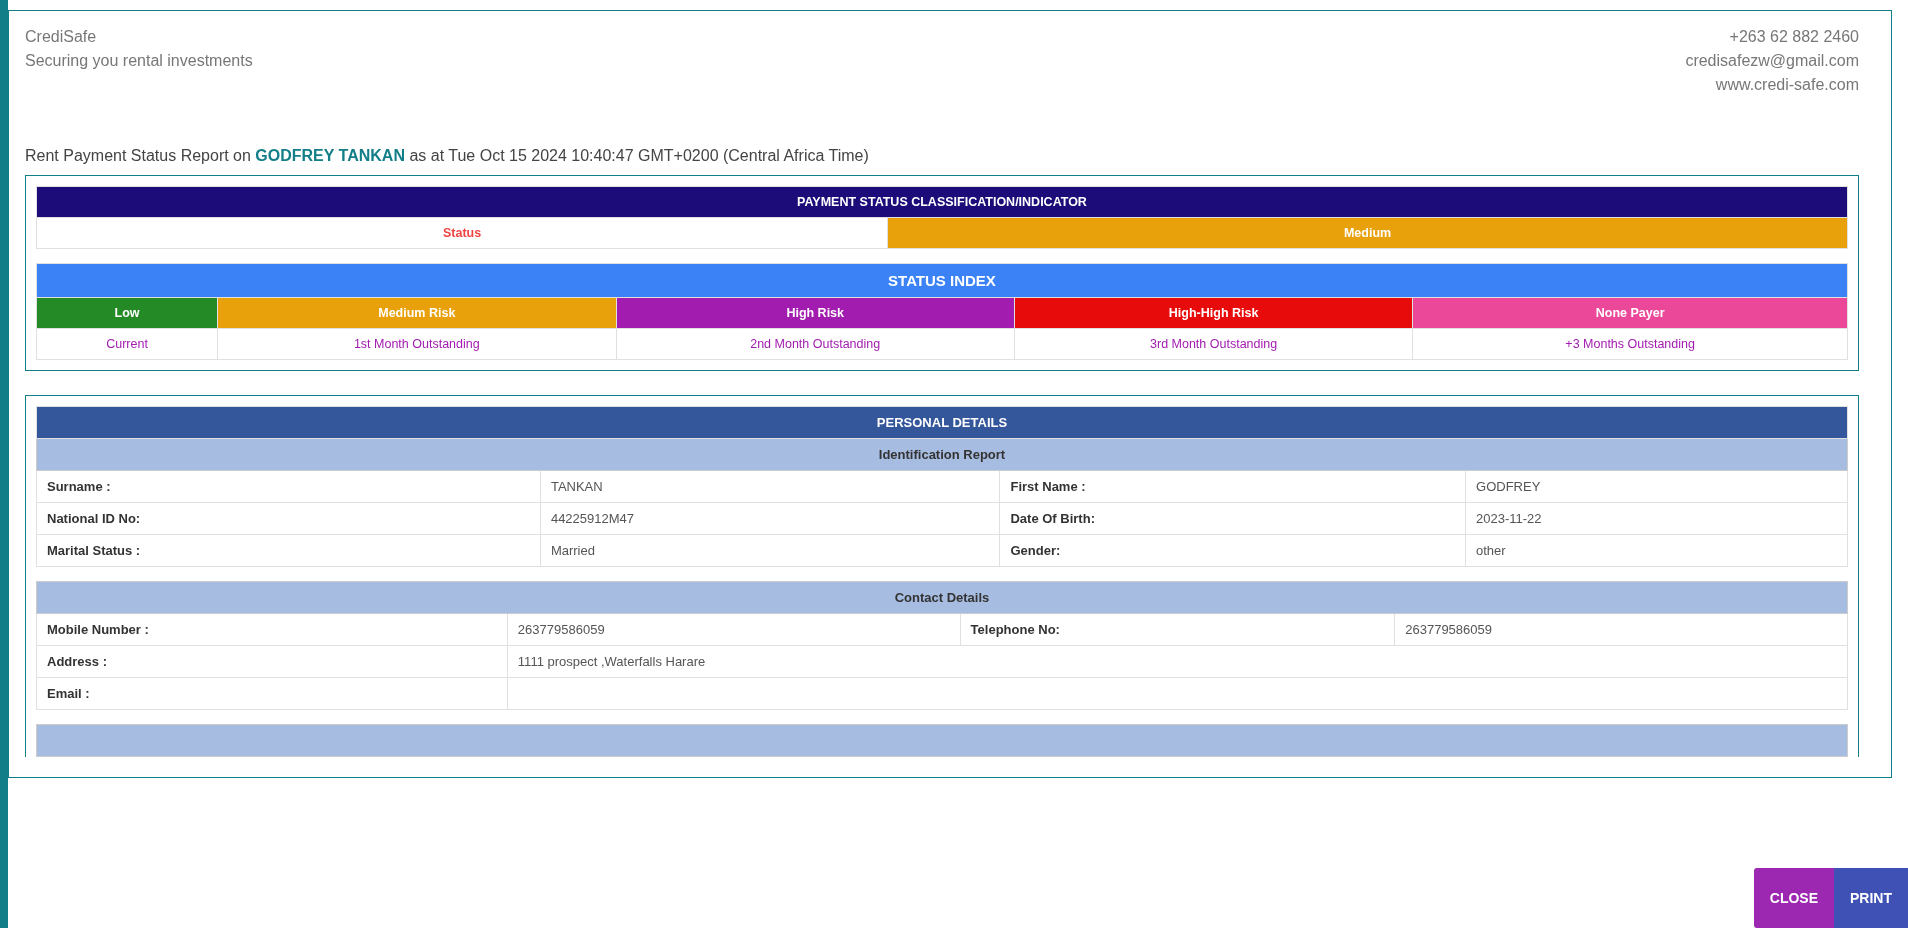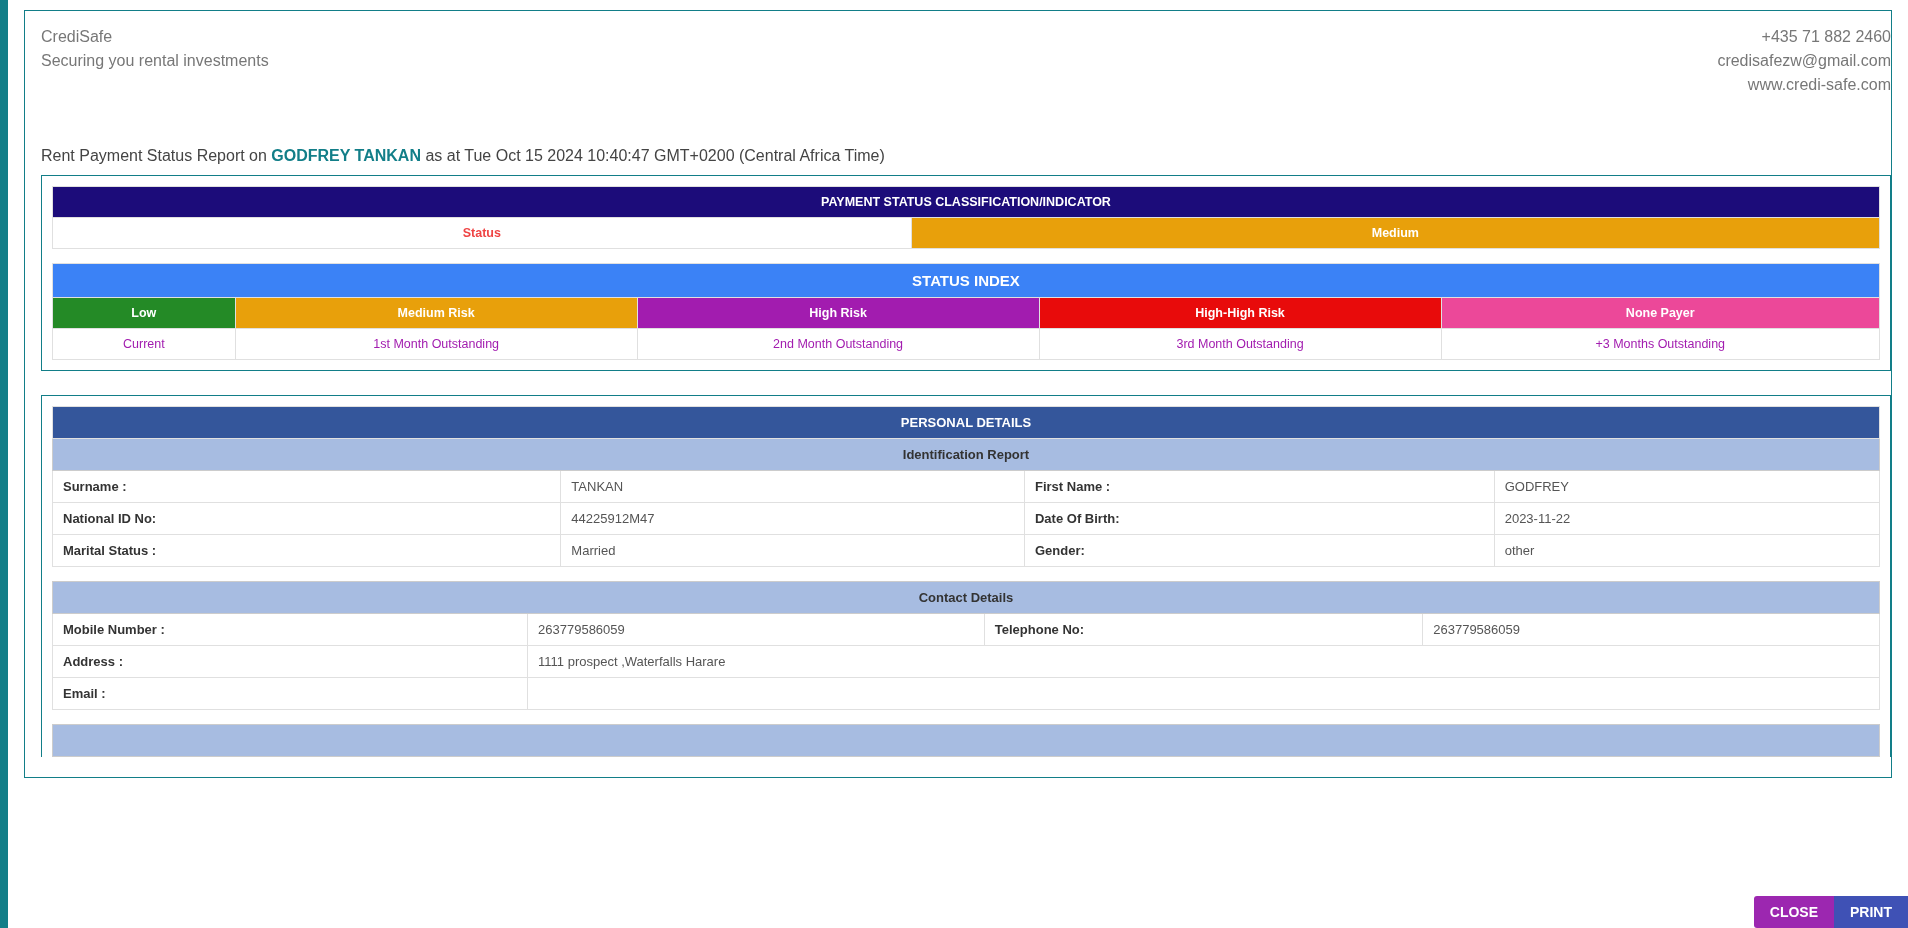--- a/index.html
+++ b/index.html
@@ -1,19 +1,19 @@
 <!DOCTYPE html>
 <html><head>
 <meta charset="utf-8">
 <style>
   * { box-sizing: border-box; }
   html, body { margin:0; padding:0; font-family: Arial, Helvetica, sans-serif; color:#333; }
   body { background:#fff; position:relative; }
   .teal-strip { position:fixed; left:0; top:0; bottom:0; width:8px; background:#127e88; z-index:0; }
-  .page-wrap { margin:10px 16px 60px 24px; border:1.5px solid #127e88; background:#fff; padding:14px 0 20px 16px; }
+  .page-wrap { margin:10px 16px 60px 8px; border:1.5px solid #127e88; background:#fff; padding:14px 32px 20px 16px; }
   .hdr { display:flex; justify-content:space-between; margin-bottom:50px; }
   .hdr-left { color:#777; font-size:16px; line-height:1.5; }
   .hdr-right { text-align:right; color:#777; font-size:16px; line-height:1.5; }
   .report-title { font-size:16px; margin-bottom:10px; color:#444; }
   .report-title .subject { color:#127e88; font-weight:700; }
   .panel { border:1.5px solid #127e88; padding:10px; margin-bottom:24px; }
   table { border-collapse:collapse; width:100%; font-size:13px; }
   td, th { border:1px solid #e0e0e0; padding:8px 10px; }
   .status-bar td { text-align:center; font-weight:600; font-size:12.5px; }
   .status-bar .dark   { background:#1c0c7a; color:#fff; }
@@ -25,39 +25,39 @@
   .c-orange { background:#e8a00b; }
   .c-pink   { background:#a21caf; }
   .c-red    { background:#e80b0b; }
   .c-black  { background:#ec4899; }
   .index-desc td { text-align:center; color:#a21caf; font-size:12.5px; }
   .sect-hdr td { background:#34569b; color:#fff; text-align:center; font-weight:600; font-size:13px; }
   .sub-hdr td  { background:#a7bce1; color:#333; text-align:center; font-weight:700; font-size:13px; border-color:#ccc;}
   .kv td.k { font-weight:700; color:#333; }
   .kv td.v { color:#555; }
   .footer-bar { position:fixed; right:0; bottom:0; display:flex; z-index:10; }
-  .btn { border:none; padding:8px 16px; font-size:14px; font-weight:700; color:#fff; cursor:pointer; font-family:inherit; }
+  .btn { border:none; padding:22px 16px; font-size:14px; font-weight:700; color:#fff; cursor:pointer; font-family:inherit; }
   .btn.close { background:#9c27b0; border-radius:3px 0 0 3px;}
   .btn.print { background:#3f51b5; border-radius:0;}
   .gap { height:14px; }
 </style>
 </head>
 <body>
 
 <div class="teal-strip"></div>
 
 <div class="page-wrap">
 
   <div class="hdr">
     <div class="hdr-left">
       <div>CrediSafe</div>
       <div>Securing you rental investments</div>
     </div>
     <div class="hdr-right">
-      <div>+435 71 882 2460</div>
+      <div>+263 62 882 2460</div>
       <div>credisafezw@gmail.com</div>
       <div>www.credi-safe.com</div>
     </div>
   </div>
 
   <div class="report-title">
     <span>Rent Payment Status Report on </span>
     <span class="subject">GODFREY TANKAN</span>
     <span> as at Tue Oct 15 2024 10:40:47 GMT+0200 (Central Africa Time)</span>
   </div>

